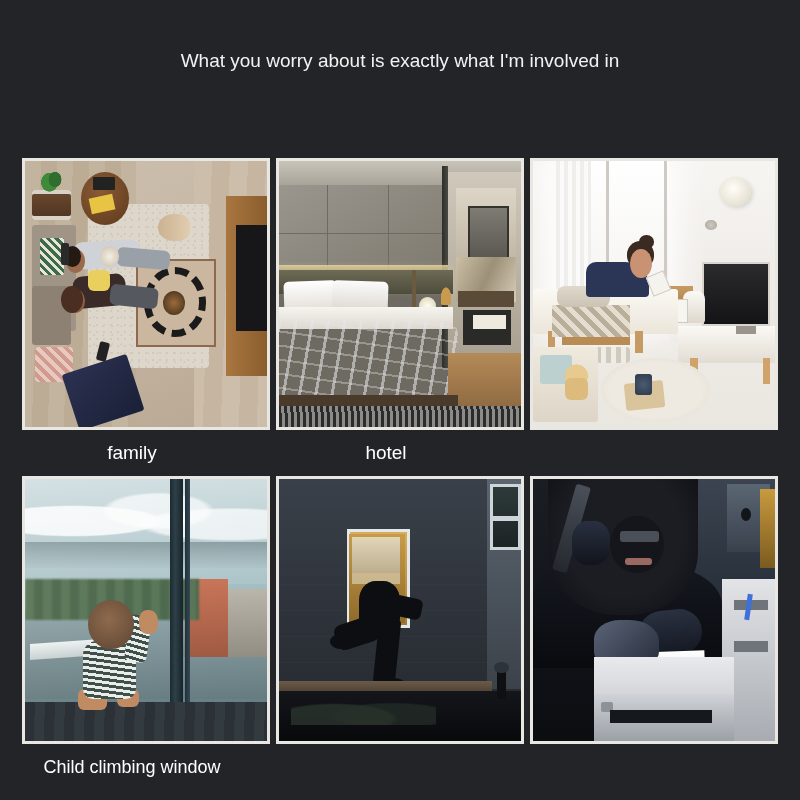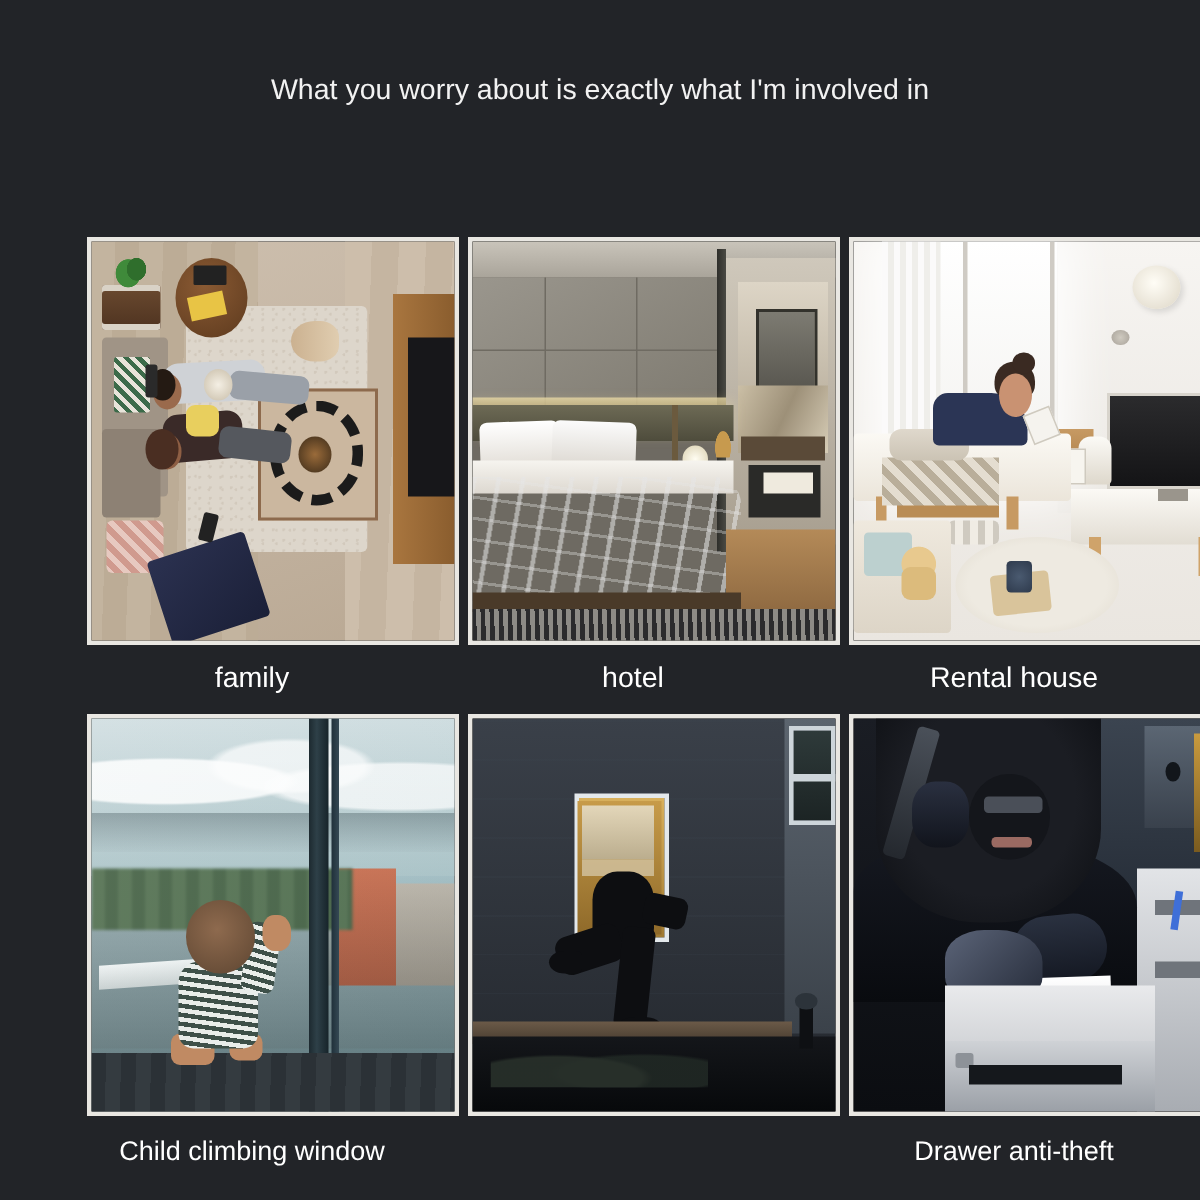--- a/index.html
+++ b/index.html
@@ -23,21 +23,21 @@
   }
 
   .grid {
     position: absolute; left: 22px; top: 158px;
     width: 756px;
     display: grid;
     grid-template-columns: 248px 248px 248px;
     grid-template-rows: auto auto;
     column-gap: 6px; row-gap: 0px;
   }
-  .cell { width: 220px; margin-left: 36px; }
+  .cell { width: 220px; }
   .thumb {
     position: relative; width: 248px; height: 272px;
     border: 3px solid #e9e7e2; background: #000;
     overflow: hidden;
   }
   .cell.row2 .thumb { height: 268px; }
   .caption {
     text-align: center; color: #ffffff;
     font-size: 19px; line-height: 46px; height: 46px;
     white-space: nowrap;
@@ -487,21 +487,20 @@
           <div class="r tablet"></div>
           <div class="r slippers"></div>
           <div class="r rug"></div>
             <div class="r tray"></div>
             <div class="r cup"></div>
           <div class="r sofa"></div>
             <div class="r sofapillow"></div>
             <div class="r teddy"></div>
         </div>
       </div>
-      <div class="caption">Rental house</div>
     </div>
 
     <div class="cell row2">
       <div class="thumb">
         <div class="scene s4">
           <div class="r sky"></div>
             <div class="r clouds"></div>
             <div class="r darkcloud"></div>
           <div class="r city"></div>
           <div class="r bldg3"></div>
@@ -571,17 +570,16 @@
           <div class="r forearm"></div>
           <div class="r papers"></div>
             <div class="r paperline"></div>
           <div class="r glove"></div>
           <div class="r drawer"></div>
             <div class="r drawerface"></div>
           <div class="r drawerhandle"></div>
             <div class="r drawerlabel"></div>
         </div>
       </div>
-      <div class="caption">Drawer anti-theft</div>
     </div>
 
   </div>
 </div>
 
 </body></html>

